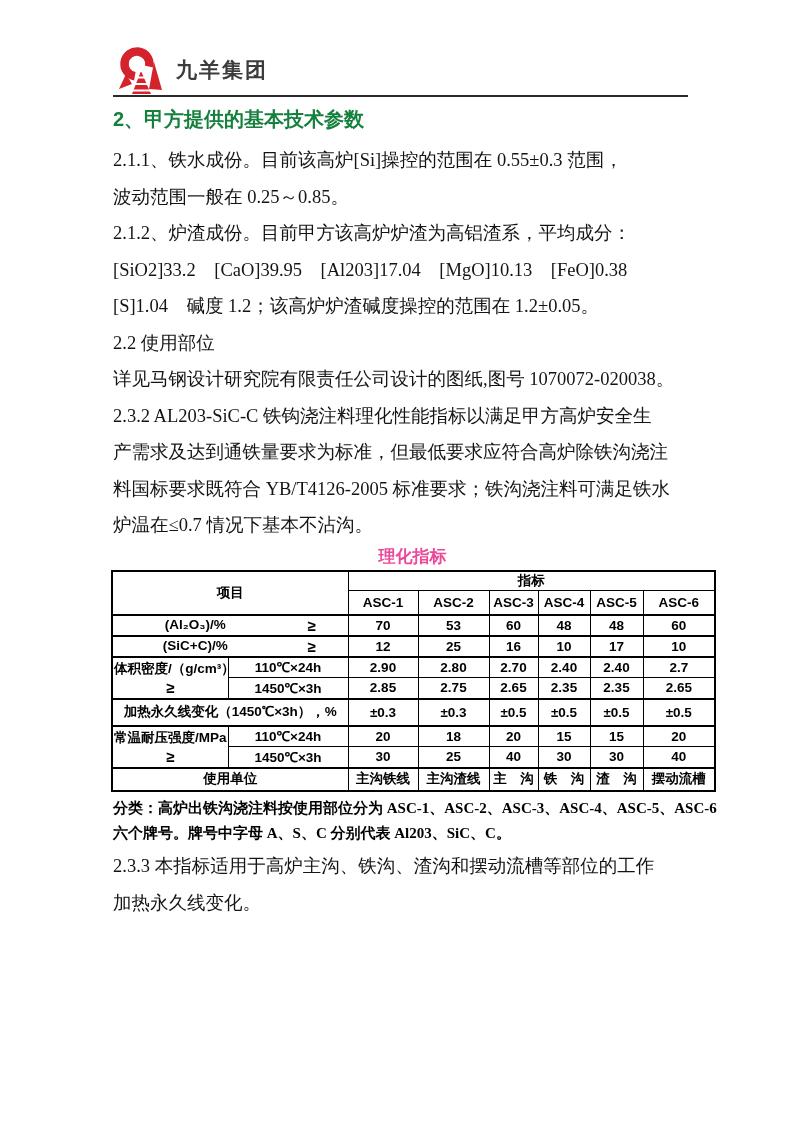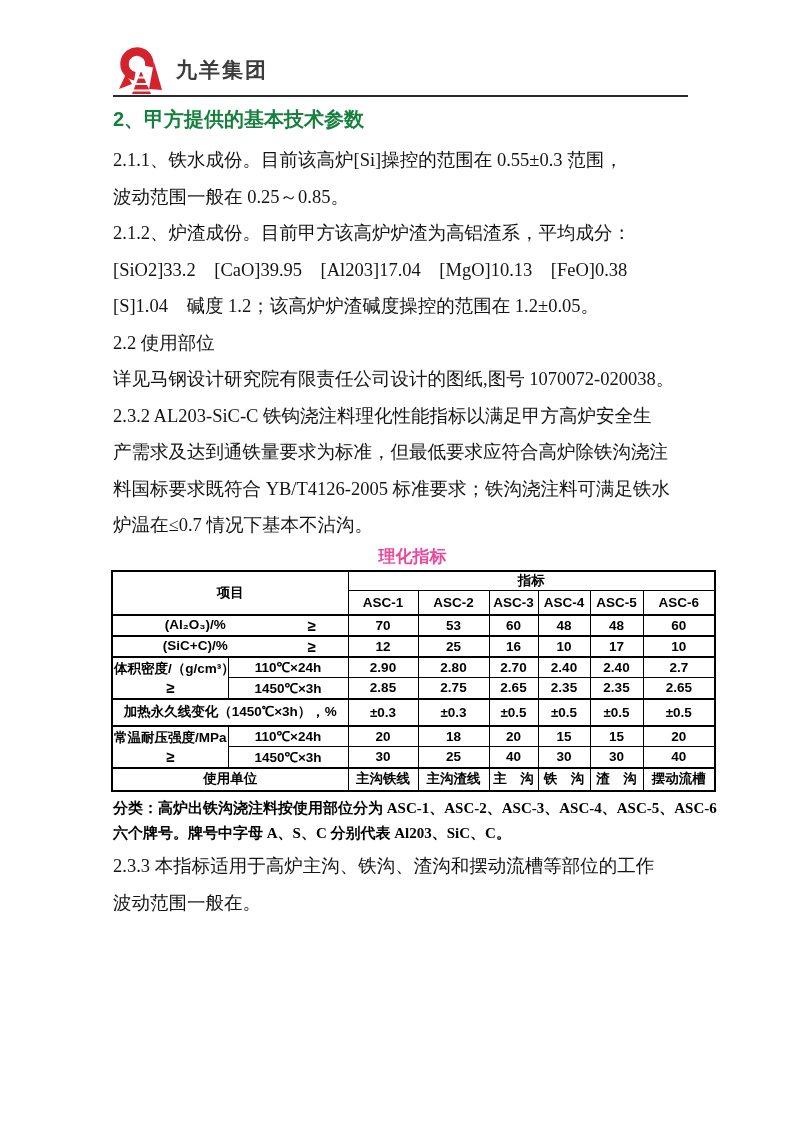--- a/index.html
+++ b/index.html
@@ -229,16 +229,16 @@
   </tbody>
     </table>
 
   <div class="note">
     <div>分类：高炉出铁沟浇注料按使用部位分为 ASC-1、ASC-2、ASC-3、ASC-4、ASC-5、ASC-6</div>
     <div>六个牌号。牌号中字母 A、S、C 分别代表 Al203、SiC、C。</div>
   </div>
 
   <div class="closing">
     <div class="line">2.3.3 本指标适用于高炉主沟、铁沟、渣沟和摆动流槽等部位的工作</div>
-    <div class="line">波动范围一般在。</div>
+    <div class="line">加热永久线变化。</div>
   </div>
 
 </div>
 
 </body></html>

